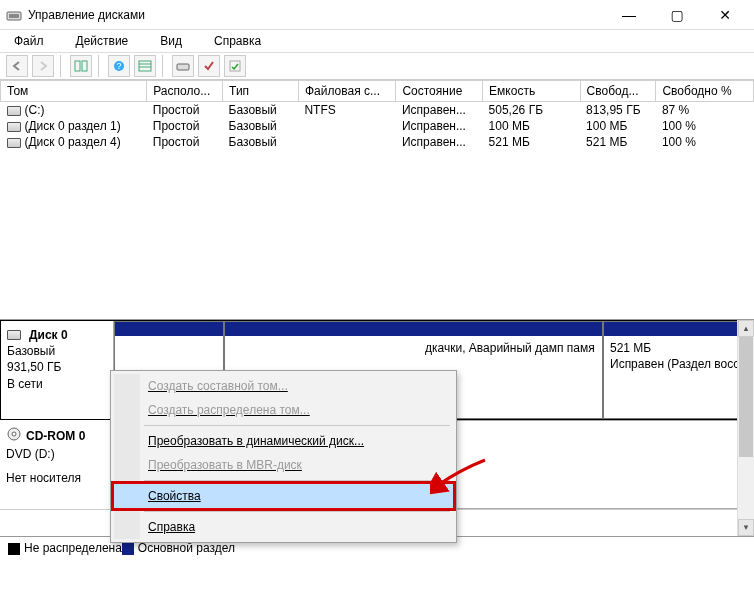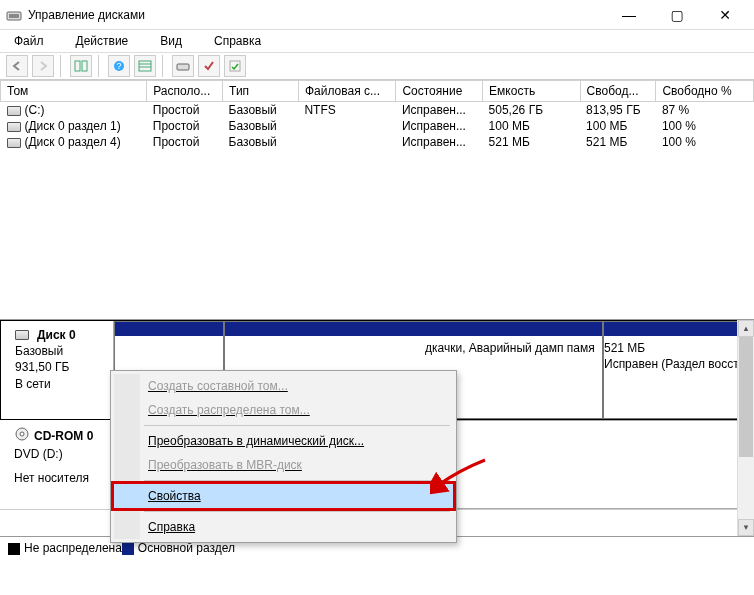--- a/index.html
+++ b/index.html
@@ -93,21 +93,21 @@
     overflow: hidden;
   }
   .disk-row {
     display: flex;
     min-height: 90px;
     border-bottom: 1px solid #ccc;
   }
   .disk-row.sel { border: 1px solid #000; }
   .disk-info {
     width: 112px;
-    padding: 6px 14px;
+    padding: 6px 6px;
     font-size: 12px;
     line-height: 1.35;
   }
   .disk-info .dname { font-weight: bold; }
   .disk-parts {
     flex: 1;
     display: flex;
     border-left: 1px solid #aaa;
   }
   .topstrip {
@@ -118,21 +118,21 @@
   .part {
     border: 1px solid #777;
     margin: 0;
     padding: 0;
     display: flex;
     flex-direction: column;
     overflow: hidden;
   }
   .part.sel .topstrip { background: #112288; }
   .part .ptxt {
-    padding: 4px 0;
+    padding: 4px 6px;
     font-size: 12px;
     line-height: 1.35;
     white-space: nowrap;
     overflow: hidden;
   }
 
   .scrollbar {
     position: absolute;
     right: 0; top: 0; bottom: 0;
     width: 17px;

